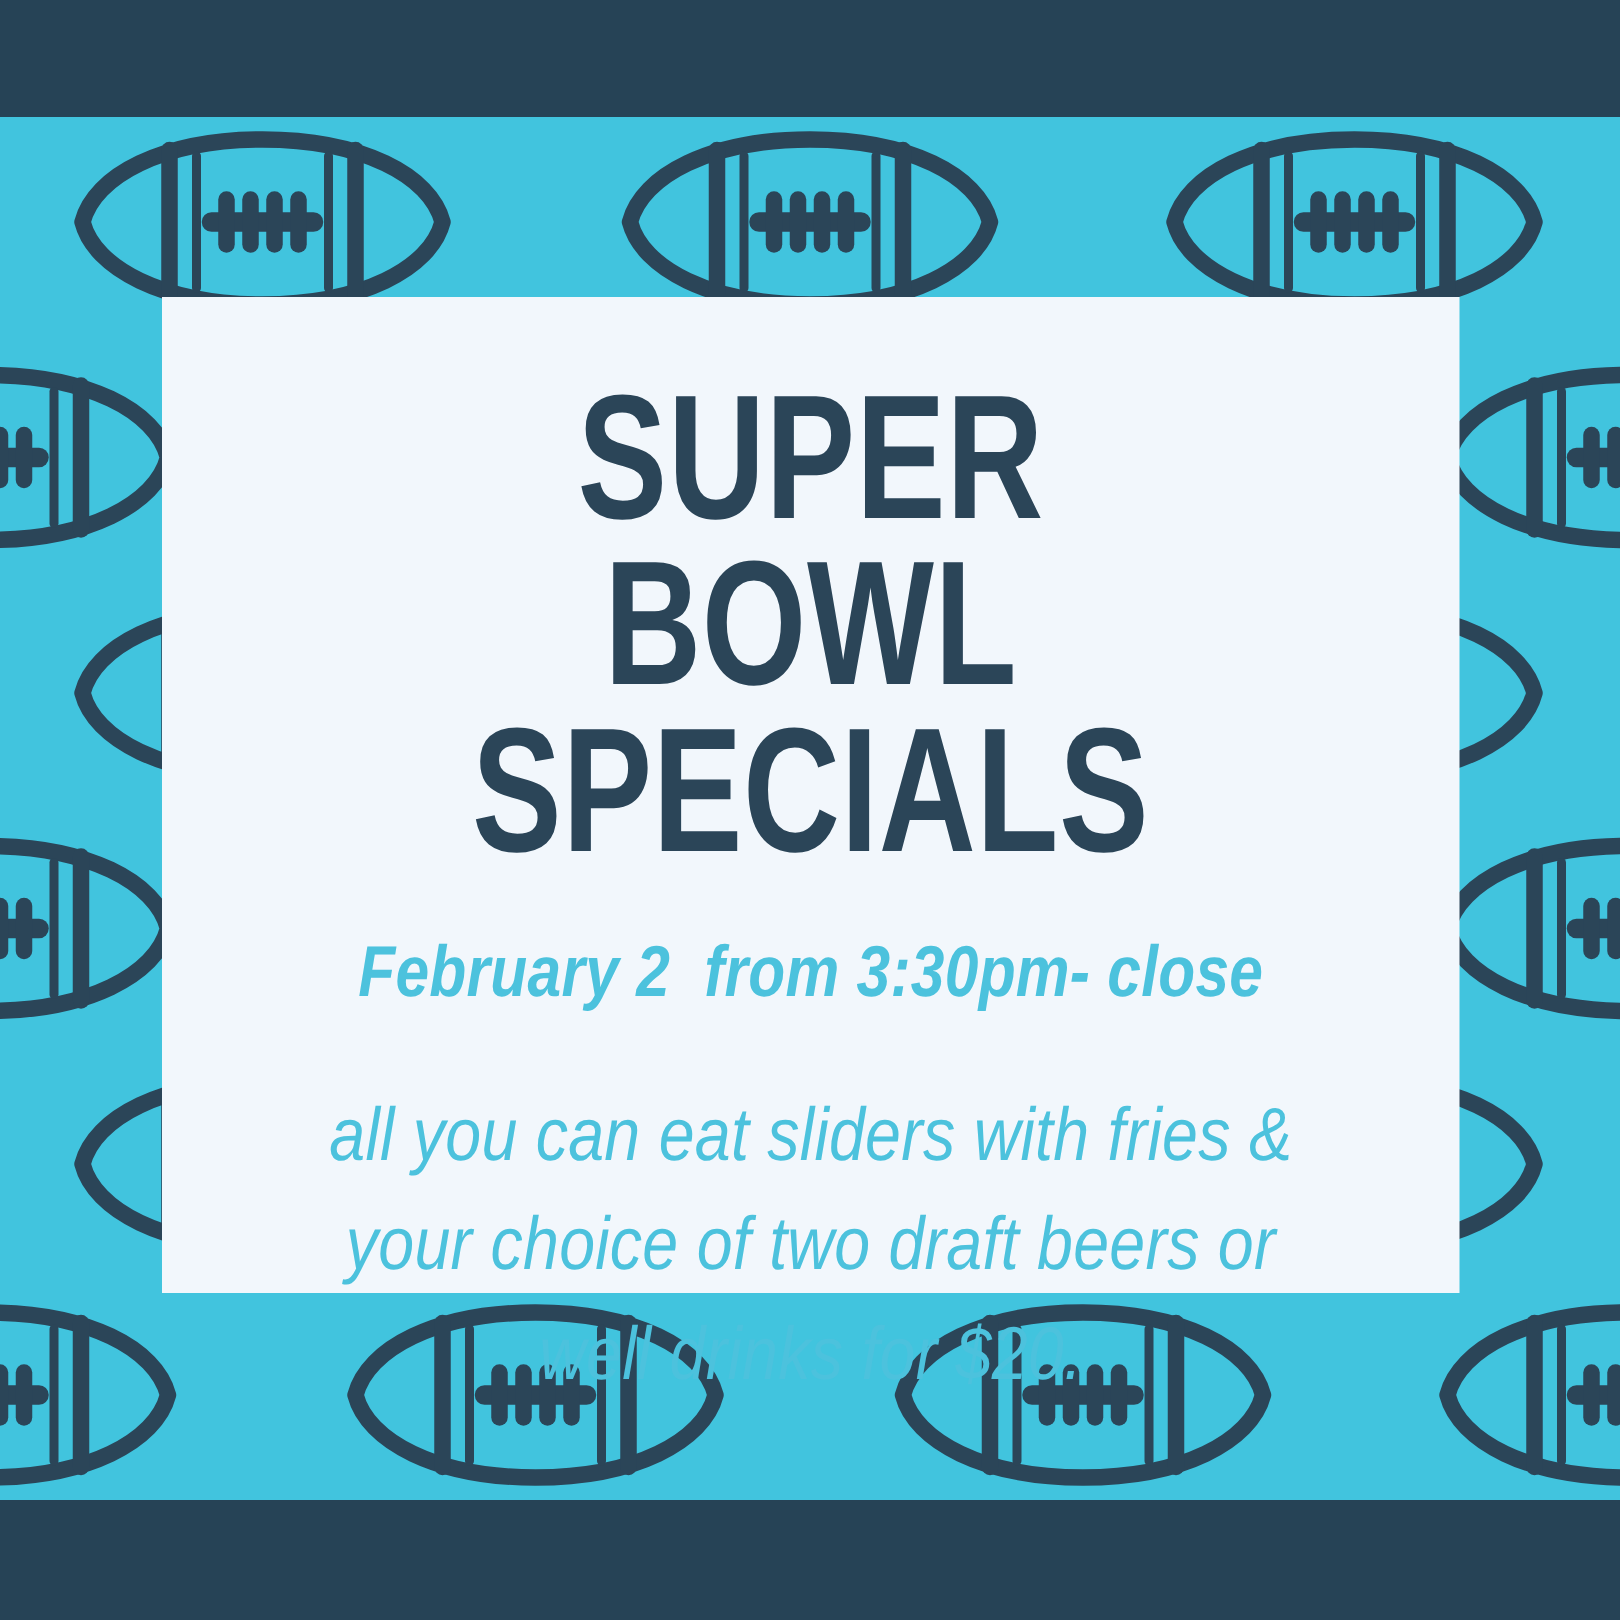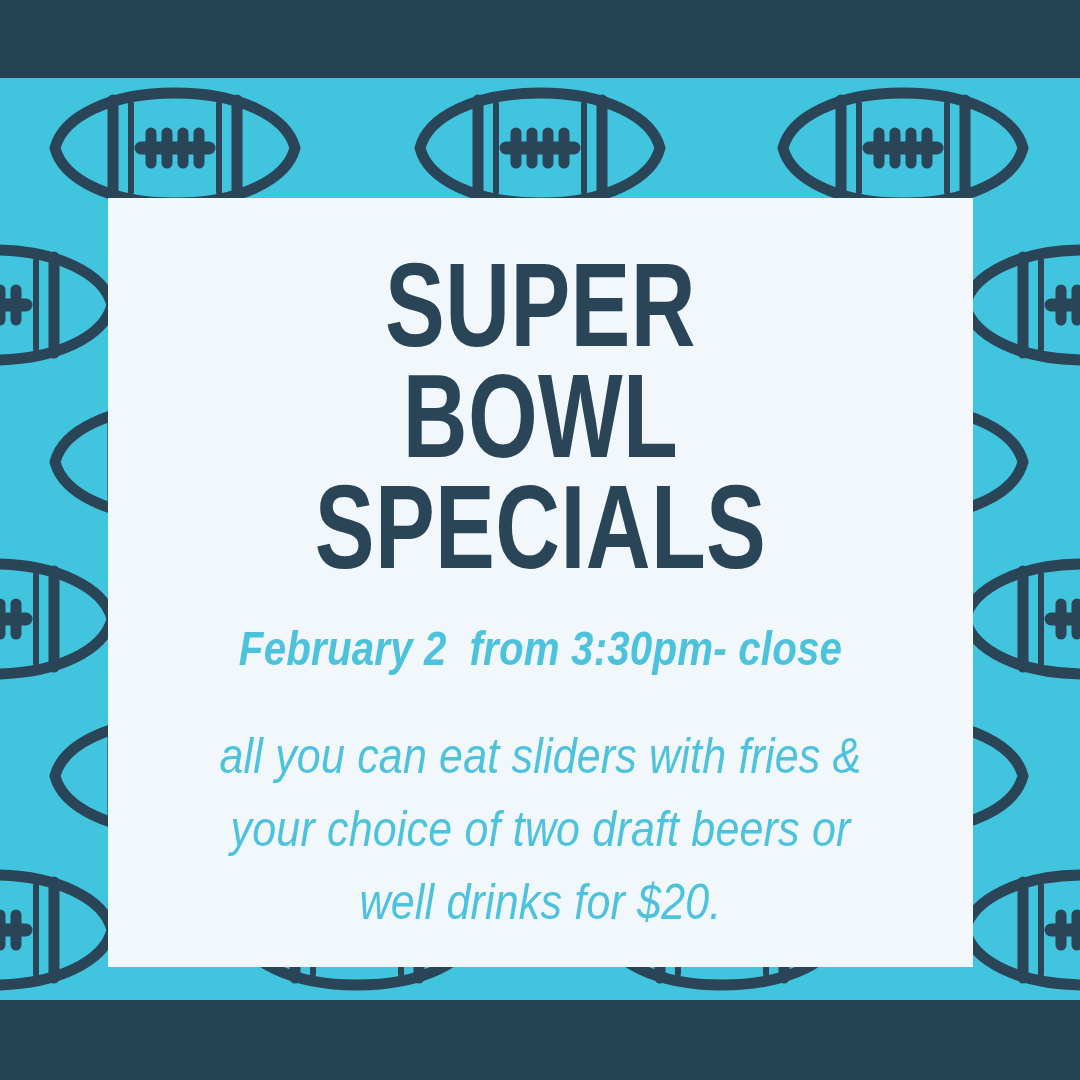--- a/index.html
+++ b/index.html
@@ -39,21 +39,21 @@
   }
   #band-top    { top: 0;    height: 78px; }
   #band-bottom { bottom: 0; height: 80px; }
 
   
   #content-card {
     position: absolute;
     left: 108px;
     top: 198px;
     width: 865px;
-    height: 769px;
+    height: 664px;
     background: #f2f7fc;
     z-index: 2;
     box-sizing: border-box;
     padding: 52px 46px 34px 46px;
     text-align: center;
   }
 
   
   #headline {
     margin: 0;

